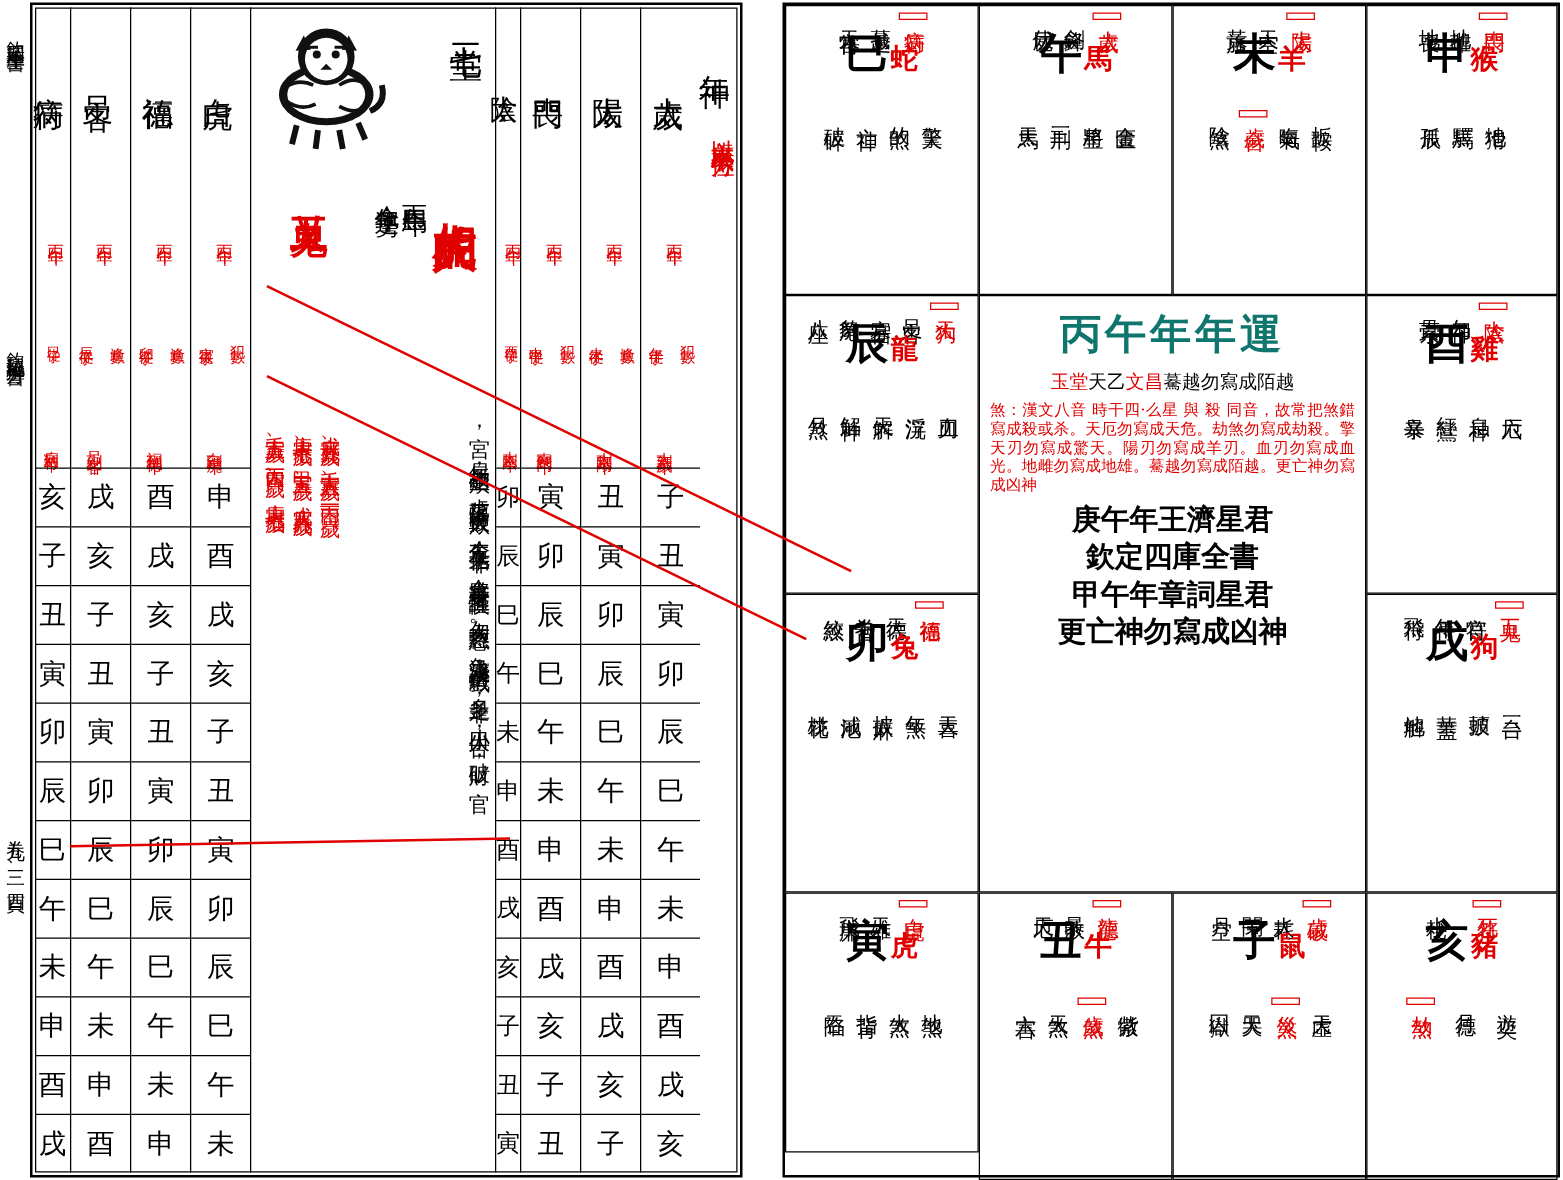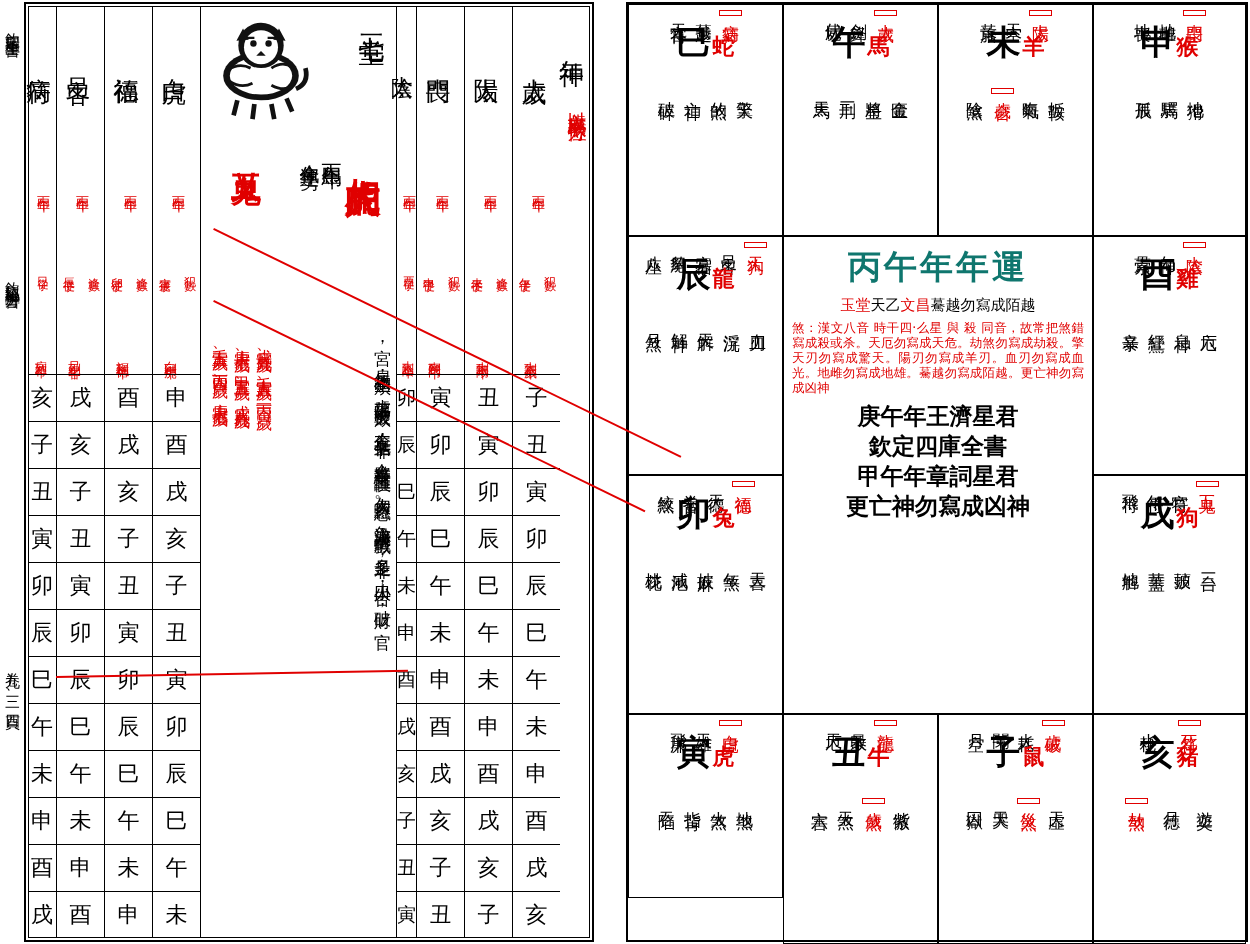--- a/index.html
+++ b/index.html
@@ -446,21 +446,21 @@
       </div>
       <div class="para red">煞：漢文八音 時干四·么星 與 殺 同音，故常把煞錯寫成殺或杀。天厄勿寫成天危。劫煞勿寫成劫殺。擎天刃勿寫成驚天。陽刃勿寫成羊刃。血刃勿寫成血光。地雌勿寫成地雄。驀越勿寫成陌越。更亡神勿寫成凶神</div>
       <div class="stars">
         <div>庚午年王濟星君</div>
         <div>欽定四庫全書</div>
         <div>甲午年章詞星君</div>
         <div>更亡神勿寫成凶神</div>
       </div>
     </div>
 
-    <div class="palace" style="left:0;top:710px;width:155px;height:184px;">
+    <div class="palace" style="left:0;top:710px;width:155px;height:208px;">
       <div class="toprow">
         <span class="v">飛廉</span>
         <span class="v">天雄</span>
         <span class="v boxred">白虎</span>
       </div>
       <div class="bigbranch">
         <span>寅</span><span class="zo">虎</span>
       </div>
       <div class="botrow" style="margin-top:22px;">
         <span class="v">吞陷</span>

